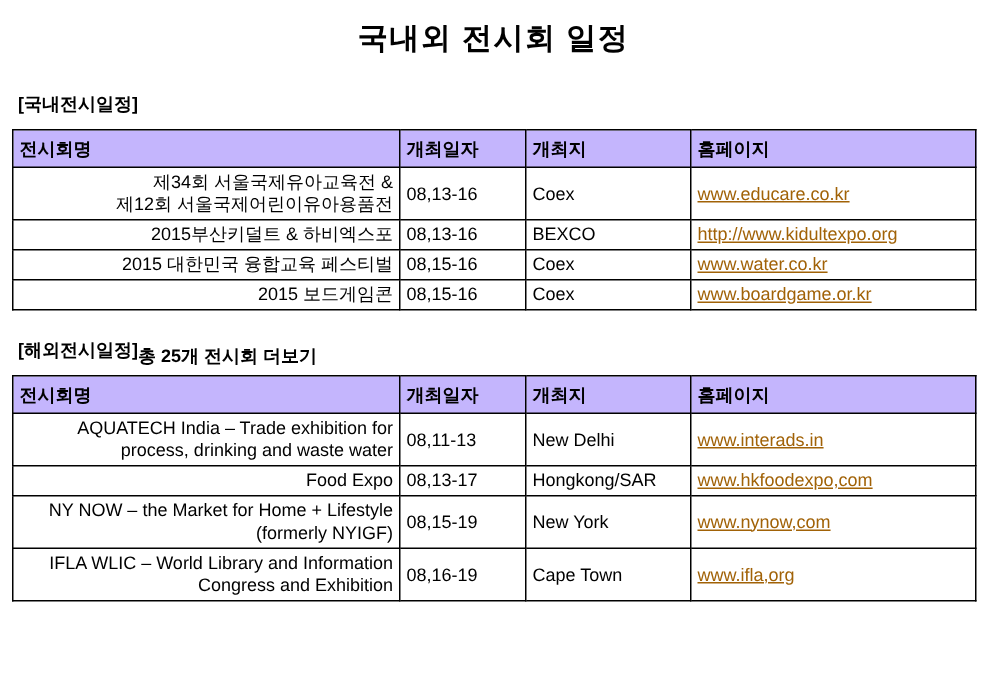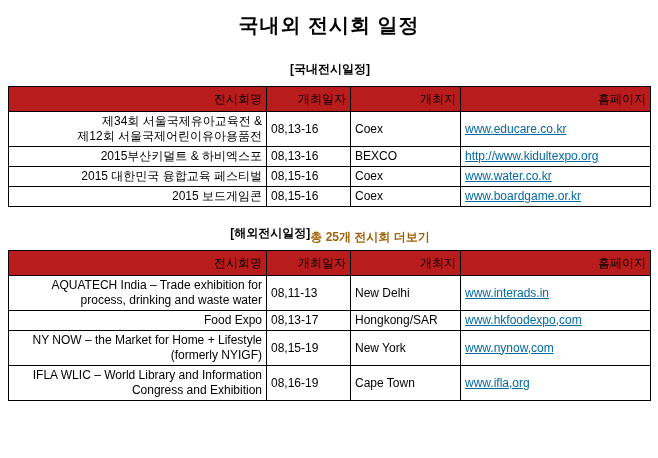--- a/index.html
+++ b/index.html
@@ -33,58 +33,58 @@
   }
   .section-head {
     font-size: 12px;
     font-weight: bold;
     margin: 0 0 4px 2px;
     display: inline-block;
   }
   .section-head-row {
     display: flex;
     align-items: flex-end;
-    justify-content: center;
+    justify-content: flex-start;
     margin: 0 2px 4px 2px;
   }
   .more-link {
     font-size: 12px;
     font-weight: bold;
-    color: #a16207;
+    color: #000000;
     text-decoration: none;
   }
   table.sched {
     border-collapse: collapse;
     width: 642px;
     table-layout: fixed;
     border: 1px solid #000;
   }
   table.sched th, table.sched td {
     border: 1px solid #000;
     padding: 2px 4px;
     font-size: 12px;
     line-height: 15px;
     vertical-align: middle;
   }
   table.sched thead th {
-    background: #b91c1c;
-    text-align: right;
-    font-weight: normal;
+    background: #c4b5fd;
+    text-align: left;
+    font-weight: bold;
     height: 20px;
   }
   td.c-name {
     text-align: right;
   }
   td.c-date, td.c-place {
   }
   td.c-home {
     text-align: left;
   }
   td.c-home a {
-    color: #0369a1;
+    color: #a16207;
     text-decoration: underline;
   }
   .spacer {
     height: 18px;
   }
   .nowrap-2line {
     white-space: normal;
   }
 </style>
 </head>

